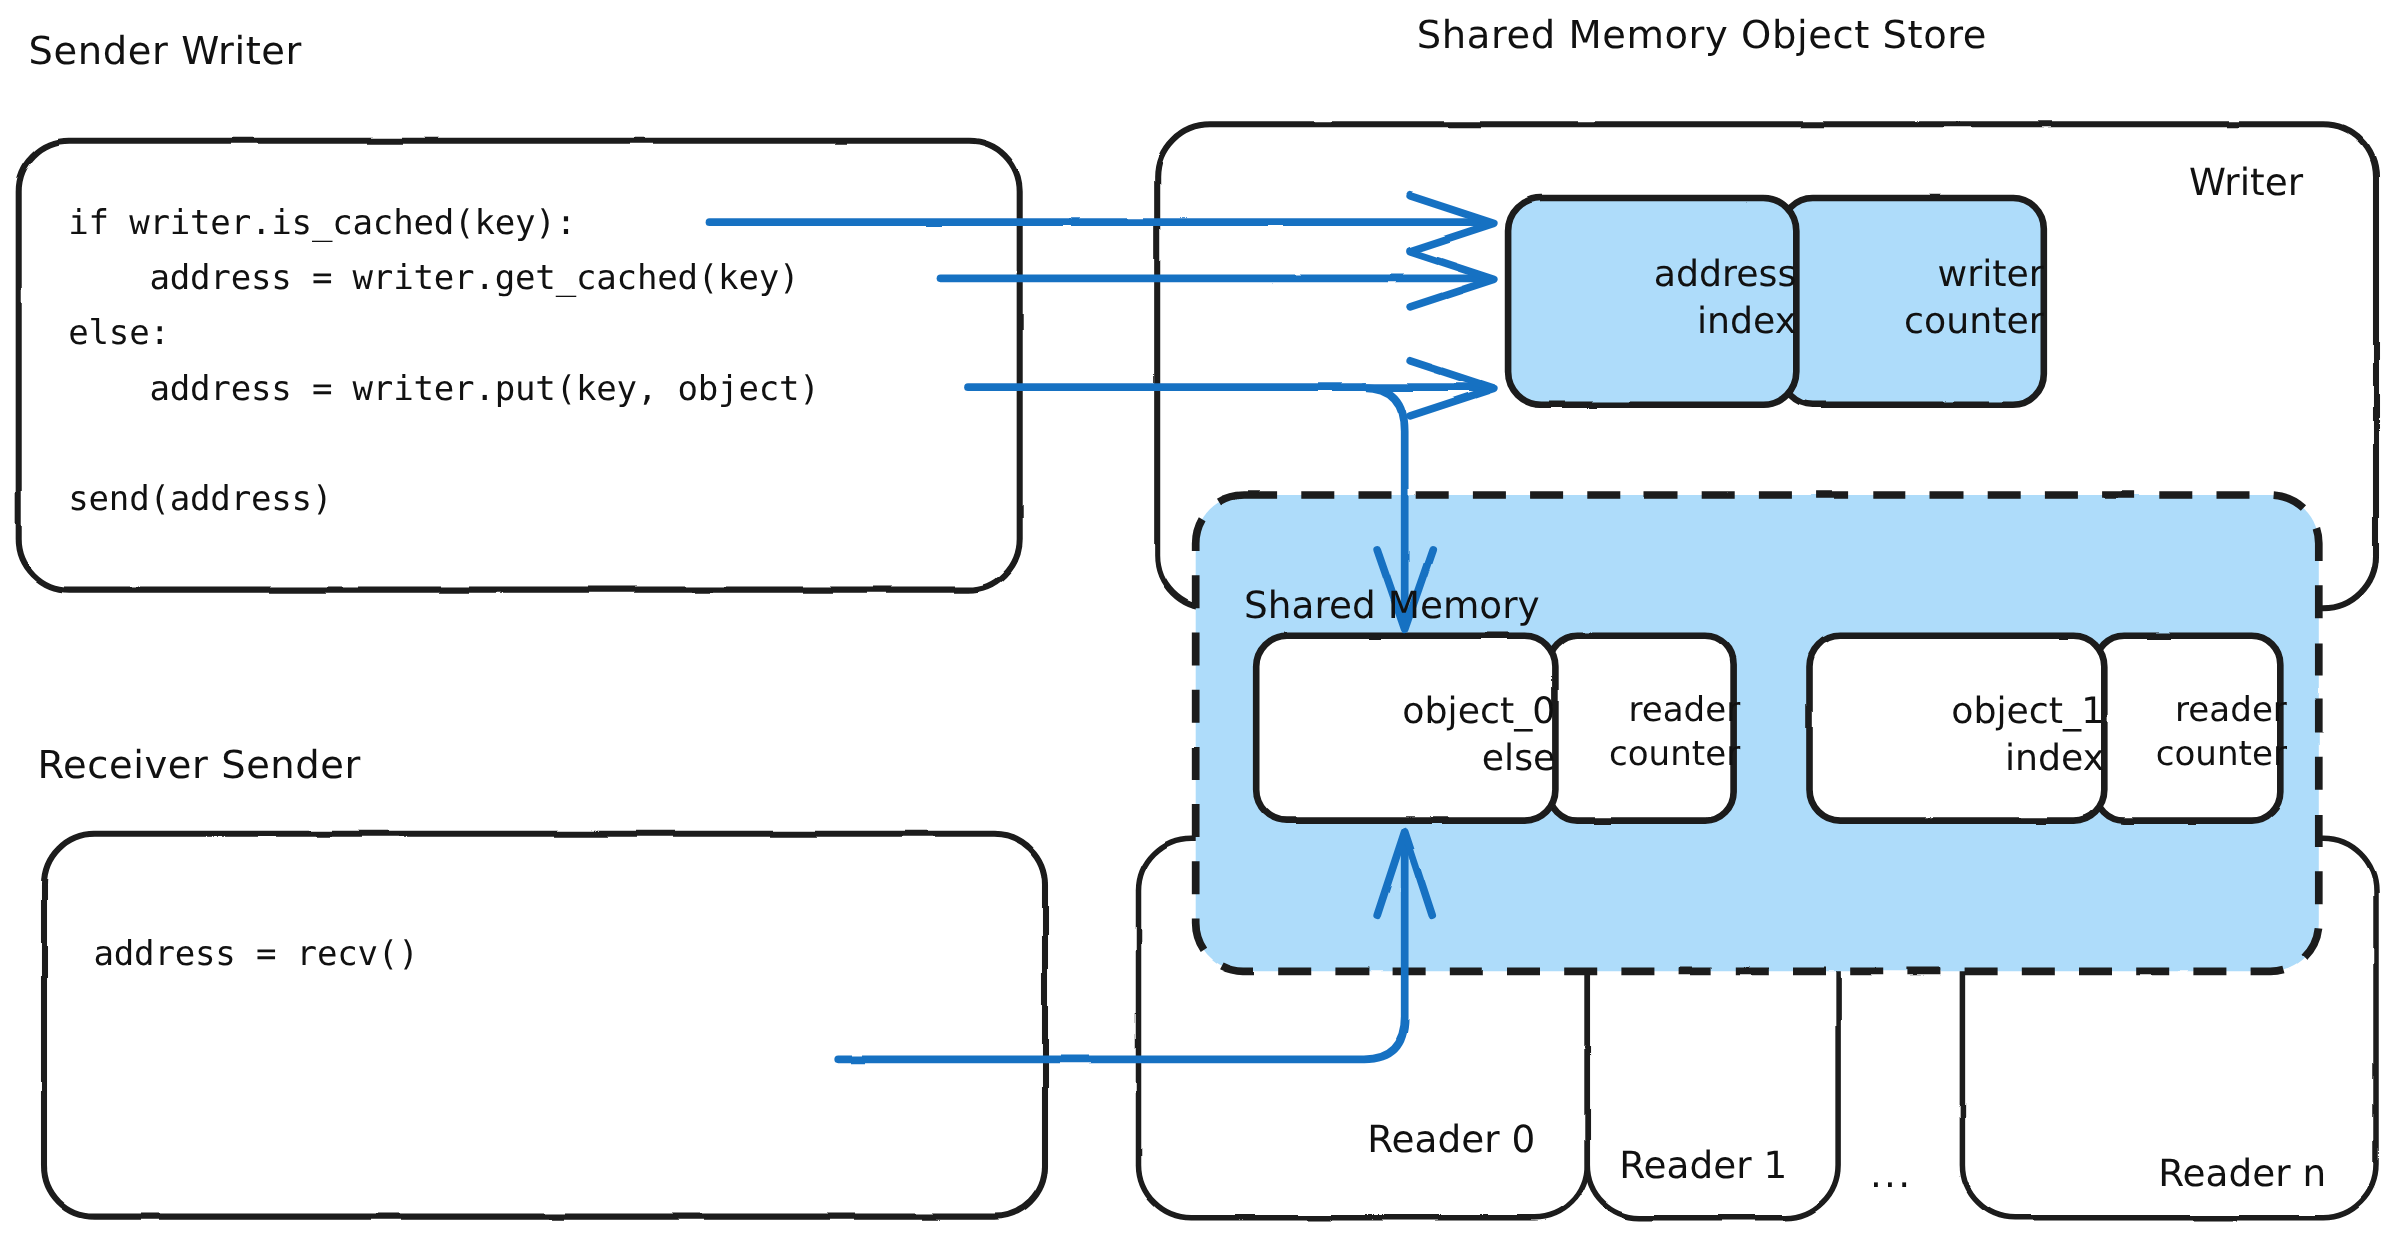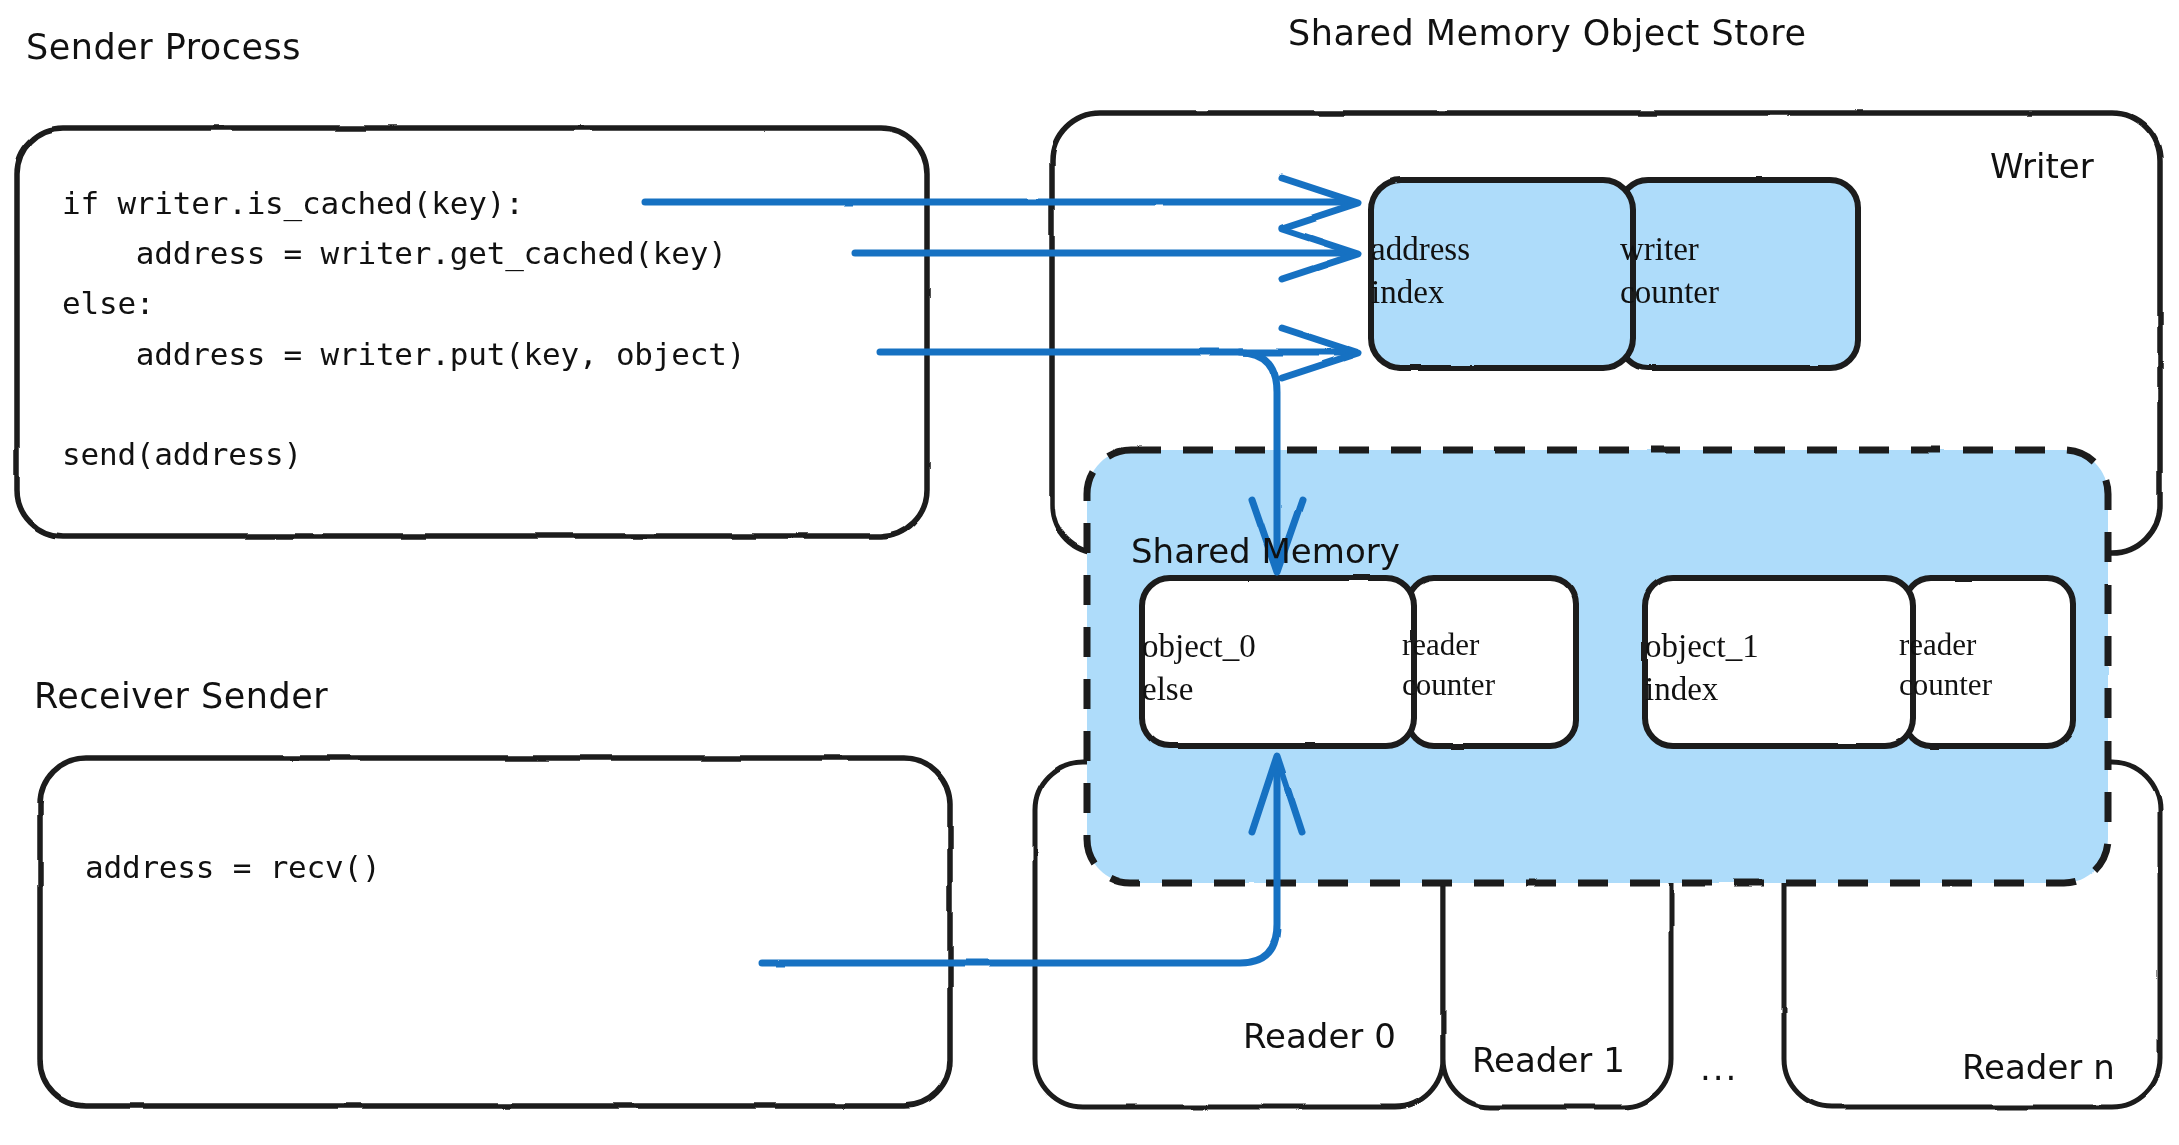--- a/index.html
+++ b/index.html
@@ -41,24 +41,23 @@
     font-size: 31px;
     color: #111111;
     white-space: pre;
     line-height: 1.62;
     letter-spacing: -0.2px;
   }
   .box-label {
     position: absolute;
     font-size: 33px;
     color: #111111;
-    text-align: left;
+    text-align: right;
     white-space: pre;
     line-height: 1.30;
-    font-family: Liberation Serif, serif;
   }
   .corner-label {
     position: absolute;
     font-size: 34px;
     color: #111111;
     white-space: pre;
   }
   .dots-label {
     position: absolute;
     font-size: 34px;
@@ -148,21 +147,21 @@
         <path d="M 1252 500 L 1277 572 L 1302 500"></path>
       </g>
 
       <g>
         <path d="M 762 963 L 1240 963 Q 1277 963 1277 925 L 1277 760"></path>
         <path d="M 1252 832 L 1277 756 L 1302 832"></path>
       </g>
     </g>
   </svg>
 
-  <div class="label-text title-label" style="left:26px; top:26px;">Sender Process</div>
+  <div class="label-text title-label" style="left:26px; top:26px;">Sender Writer</div>
 
   <div class="label-text title-label" style="left:34px; top:675px;">Receiver Sender</div>
 
   <div class="label-text title-label" style="left:1288px; top:12px;">Shared Memory Object Store</div>
 
   <div class="code-block" style="left:85px; top:842px;">address = recv()</div>
 
   <div class="code-block" style="left:62px; top:178px;">if writer.is_cached(key):
     address = writer.get_cached(key)
 else:

